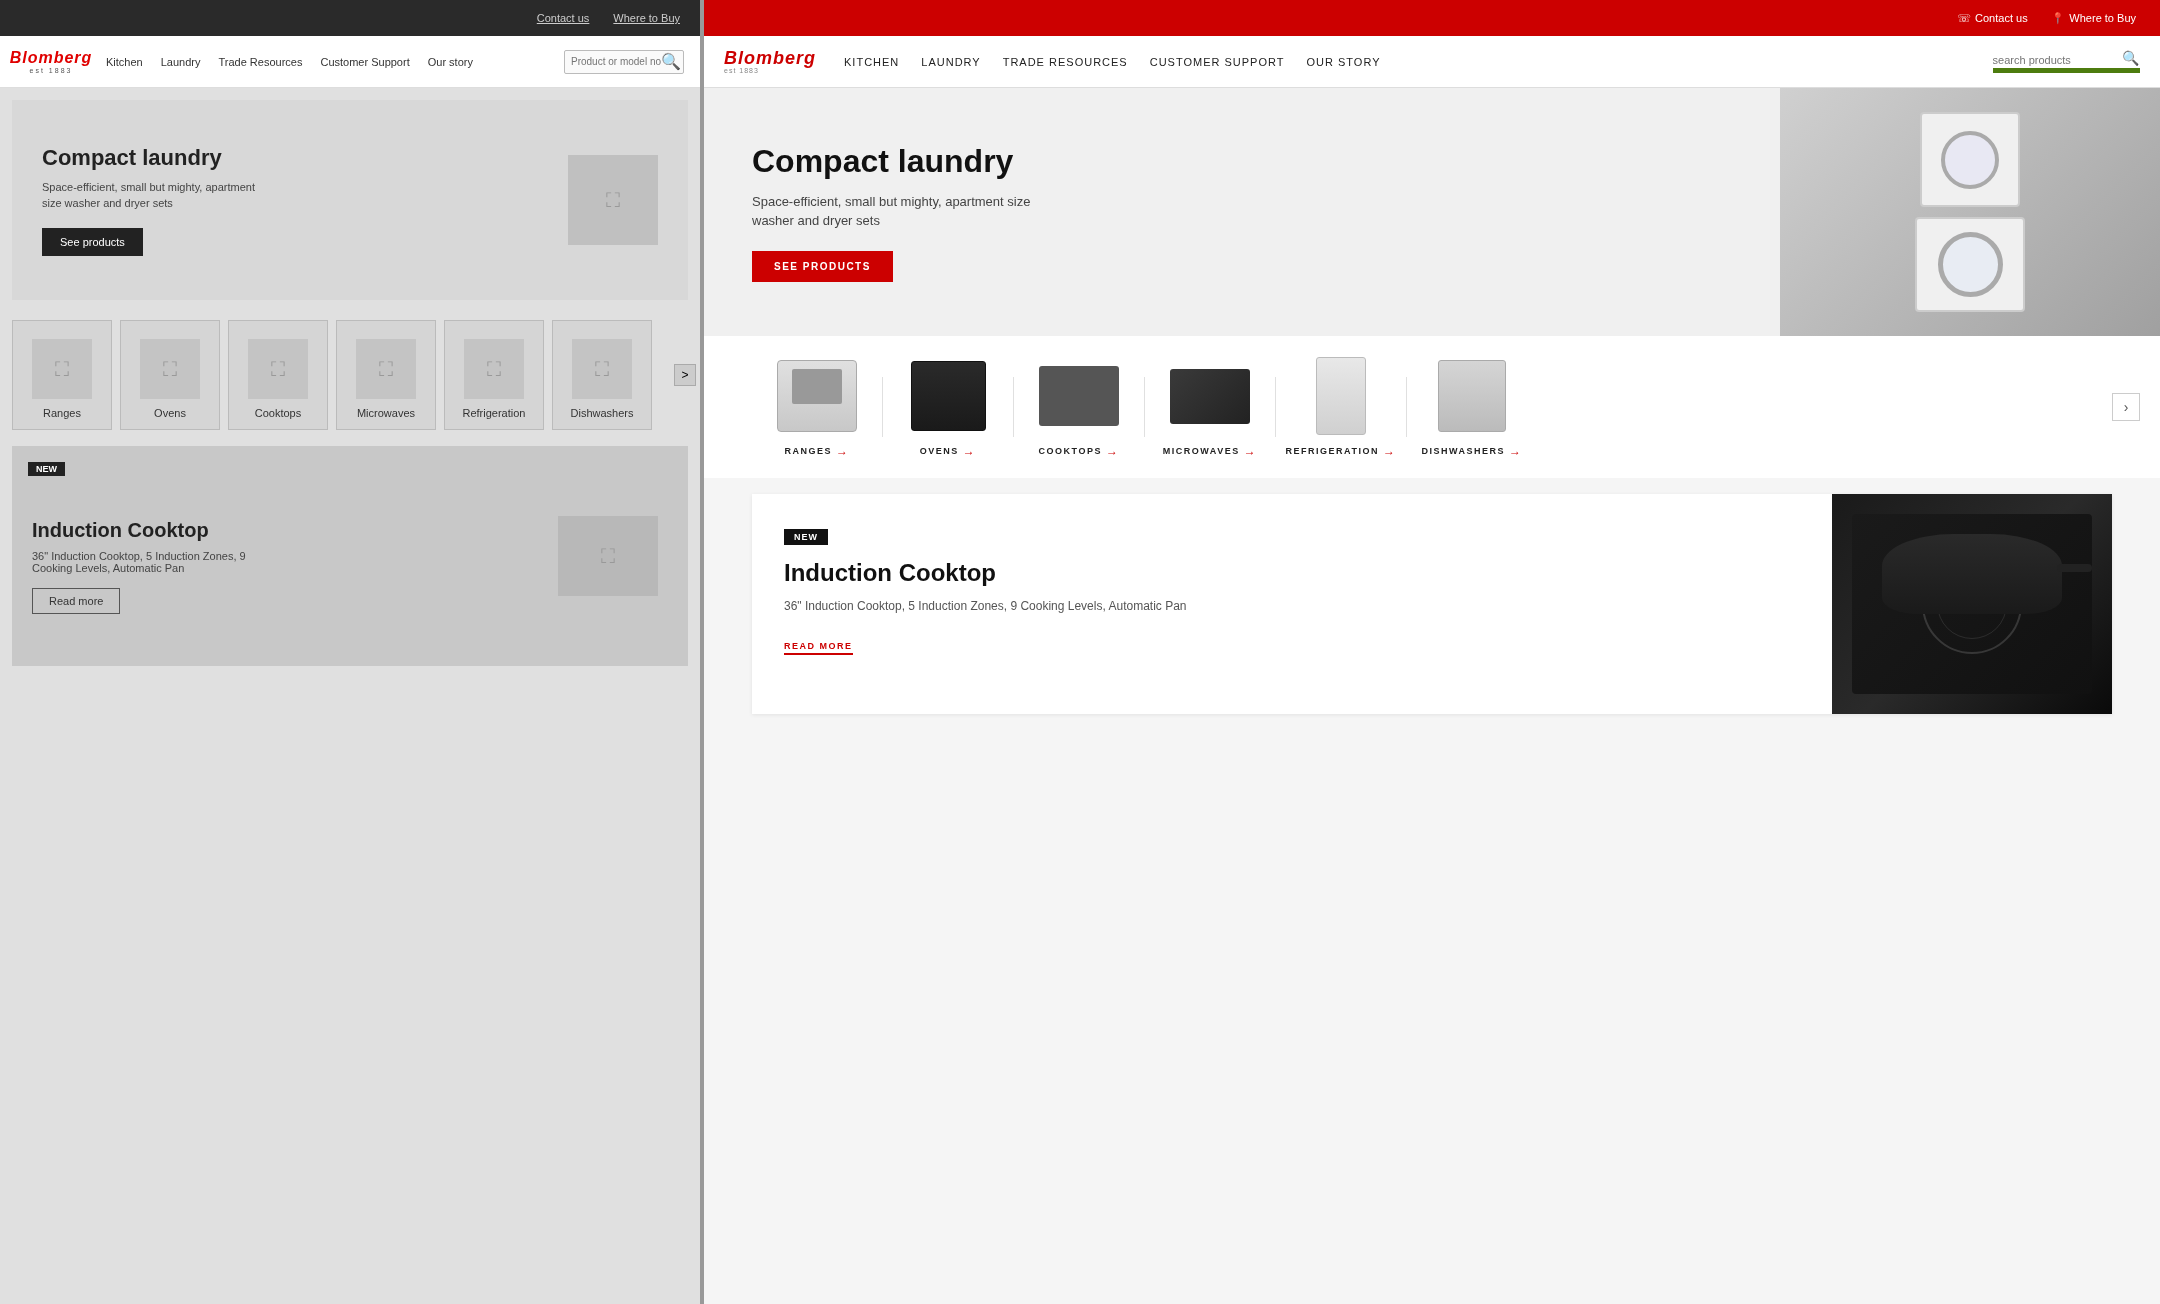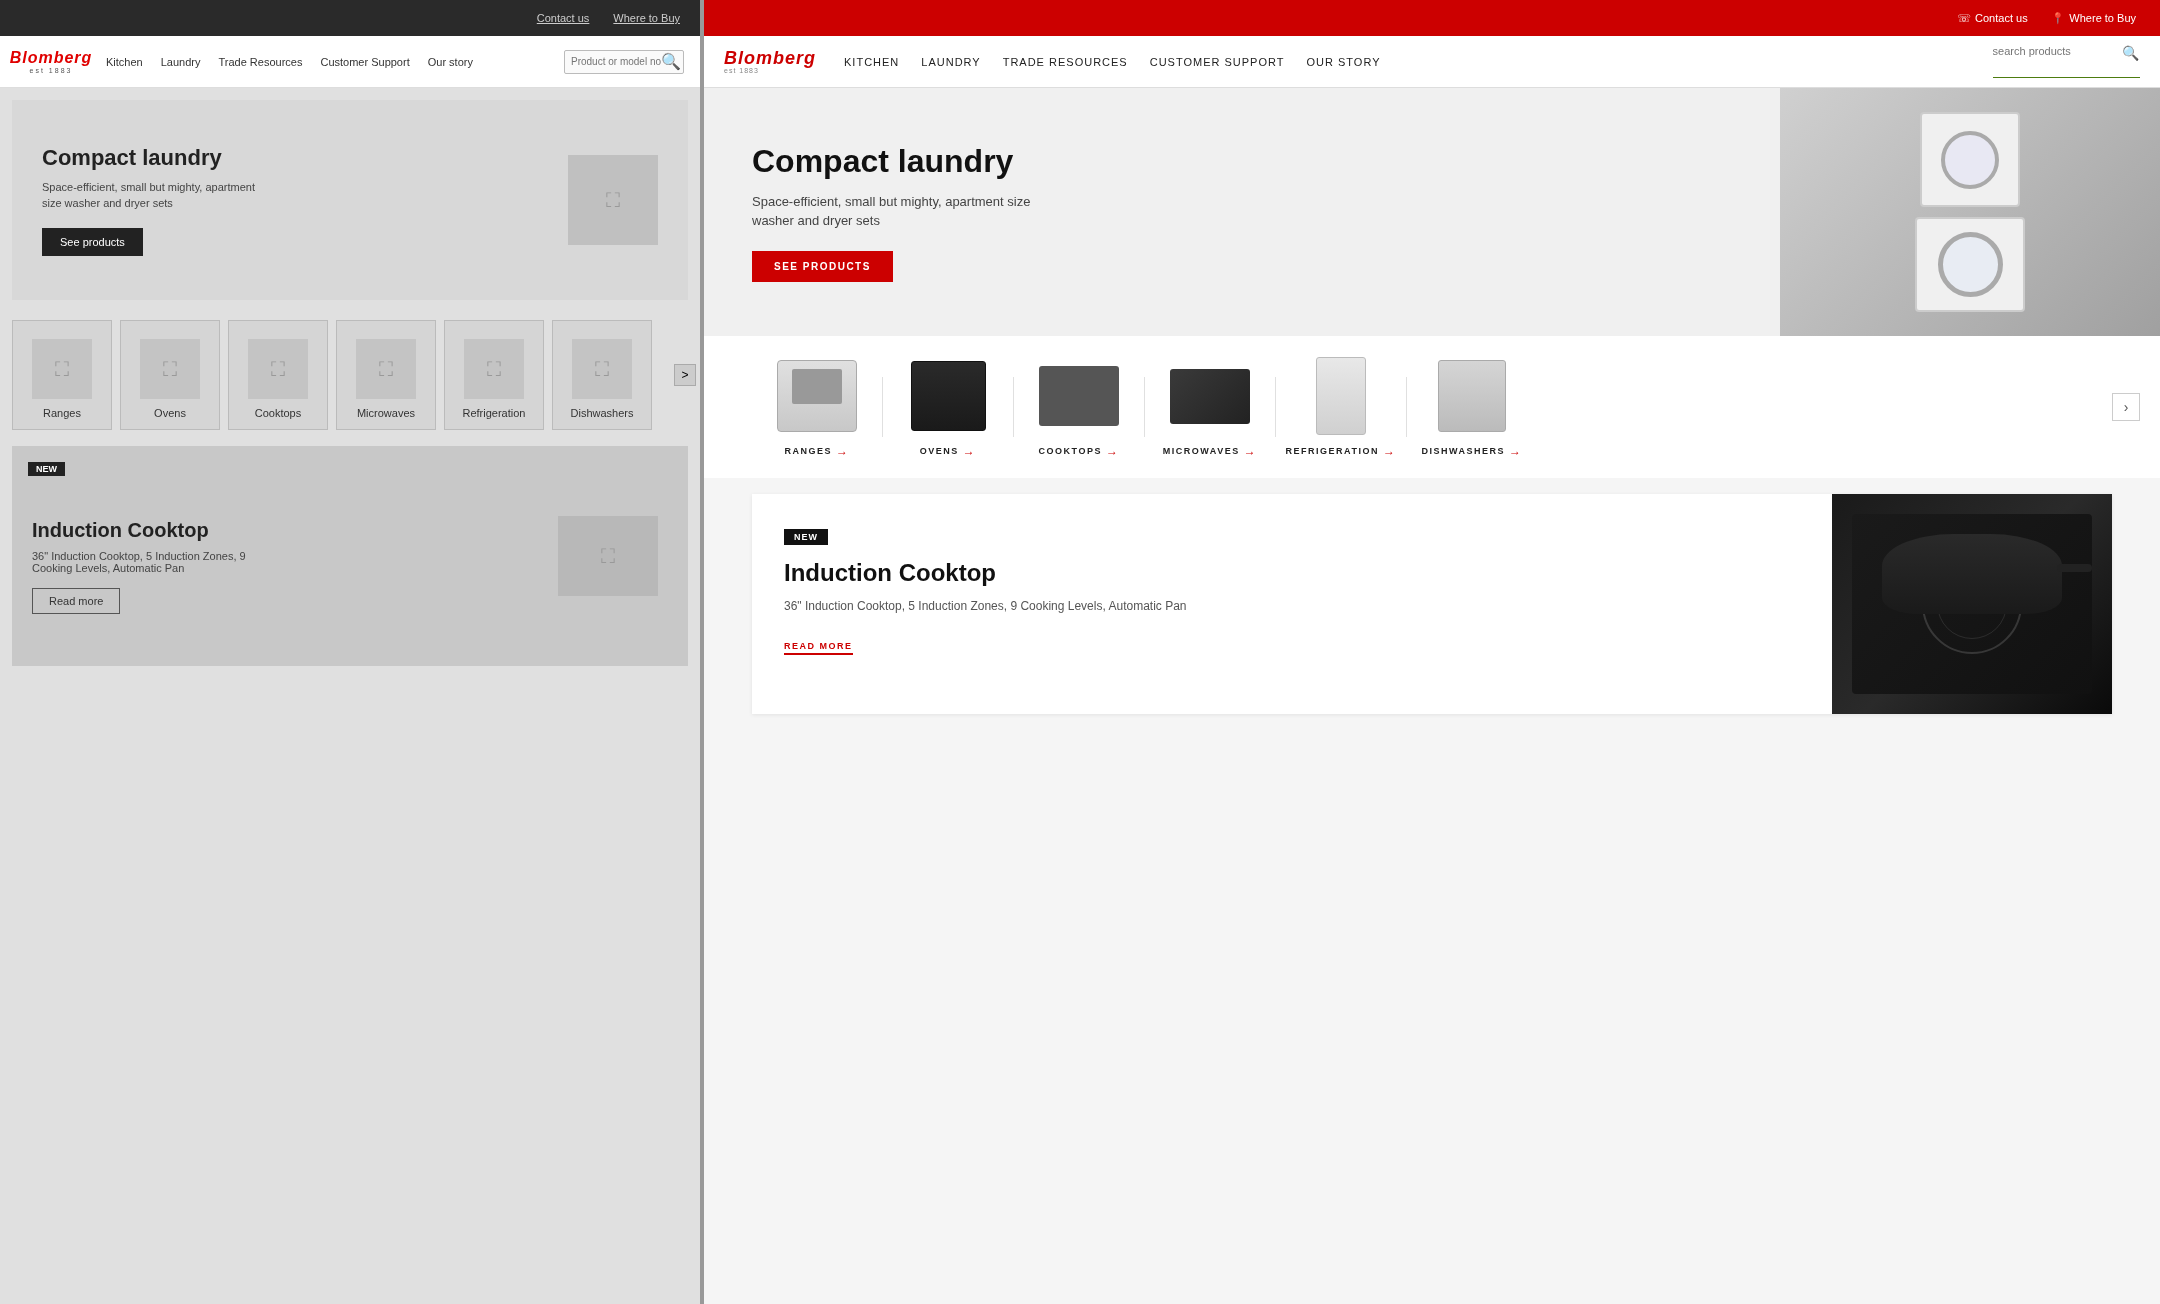--- a/index.html
+++ b/index.html
@@ -309,23 +309,23 @@
     .right-nav-link {
       font-size: 11px;
       color: #222;
       letter-spacing: 1px;
       text-transform: uppercase;
       cursor: pointer;
       font-weight: 500;
     }
     .right-search-area {
       display: flex;
-      align-items: flex-start;
-      border-bottom: 1px solid #4d7c0f;
-      padding-bottom: 16px;
+      align-items: flex-end;
+      border-bottom: 5px solid #4d7c0f;
+      padding-bottom: 2px;
     }
     .right-search-area input {
       border: none;
       font-size: 11px;
       color: #999;
       width: 130px;
       outline: none;
       background: transparent;
     }
     .right-search-icon {

